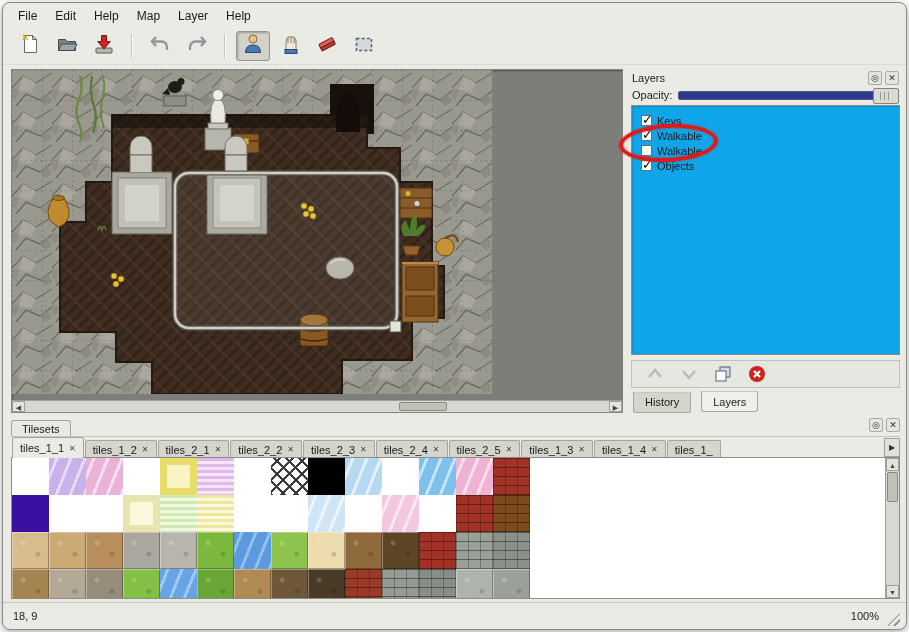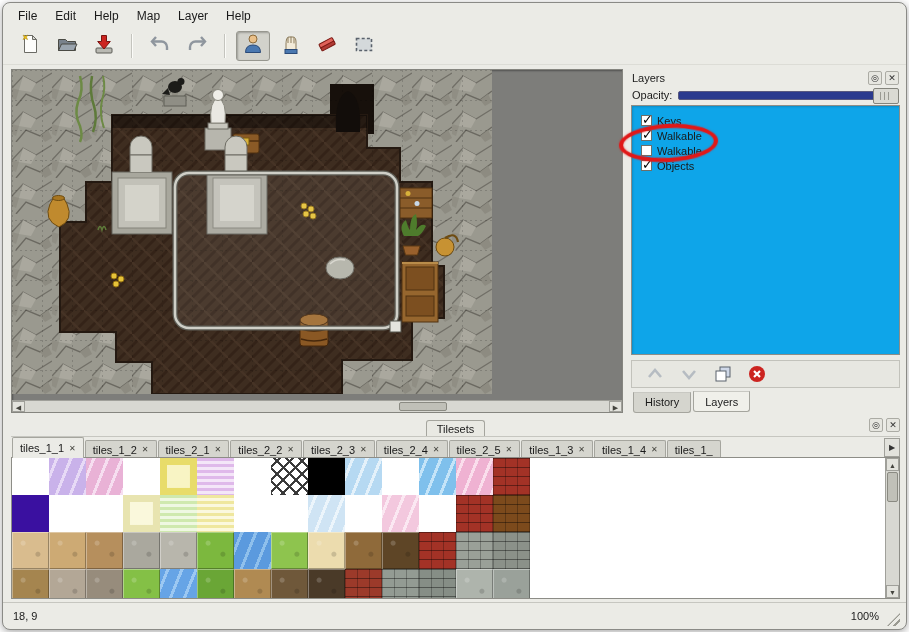--- a/index.html
+++ b/index.html
@@ -38,26 +38,26 @@
   .slider-handle{position:absolute;right:-1px;top:-4px;width:26px;height:16px;background:#dadad3;border:1px solid #84847c;border-radius:2px;}
   .slider-handle::after{content:"";position:absolute;top:3px;bottom:3px;left:6px;right:6px;
     background:repeating-linear-gradient(90deg,#9a9a92 0 1px,transparent 1px 4px);}
   .layer-list{background:#0ea5e9;border:1px solid #8d8d87;box-shadow:inset 1px 1px 2px rgba(0,0,0,.15);flex:1;padding:7px;overflow:hidden;font-size:11px;}
   .layer-row{display:flex;align-items:center;height:15px;gap:5px;padding:0 2px;}
   .layer-row.selected{background:#1a2a80;color:#fff;}
   .cb{width:11px;height:11px;border:1px solid #6e6e68;background:#fff;position:relative;flex:none;}
   .cb.checked::after{content:"✓";position:absolute;top:-4px;left:0px;font-size:13px;font-weight:bold;color:#000;}
   .layer-btns{height:28px;margin-top:5px;background:#e7e7e1;border:1px solid #c2c2bb;display:flex;align-items:center;gap:12px;padding:0 12px;}
   .lbtn{width:22px;height:20px;display:flex;align-items:center;justify-content:center;}
-  .panel-tabs{display:flex;gap:2px;margin-top:4px;padding-left:2px;}
+  .panel-tabs{display:flex;gap:10px;margin-top:4px;padding-left:2px;}
   .panel-tab{font-size:11px;padding:3px 11px;border:1px solid #a5a59e;border-top:1px solid #c8c8c2;border-radius:0 0 3px 3px;background:#d5d5cе;background:#d5d5ce;}
   .panel-tab.active{background:#f0f0ea;position:relative;top:-1px;padding-top:4px;}
   
   .tilesets-panel{margin:0 6px 0 8px;height:182px;display:flex;flex-direction:column;position:relative;}
-  .ts-header{height:19px;display:flex;align-items:flex-end;font-size:11px;position:relative;justify-content:center;}
+  .ts-header{height:19px;display:flex;align-items:flex-end;font-size:11px;position:relative;}
   .ts-title-tab{padding:2px 10px 1px;border:1px solid #a5a59e;border-bottom:none;border-radius:3px 3px 0 0;background:#e9e9e3;}
   .ts-header-btns{position:absolute;right:0;top:1px;display:flex;}
   .ts-tabs{display:flex;align-items:flex-end;height:22px;padding-left:1px;overflow:hidden;position:relative;border-top:1px solid #c6c6c0;}
   .ts-tab{flex:none;display:flex;align-items:center;gap:5px;height:18px;padding:0 7px;font-size:11px;
      border:1px solid #a5a59e;border-bottom:none;border-radius:2px 2px 0 0;background:#d5d5ce;margin-right:1px;white-space:nowrap;}
   .ts-tab.active{height:21px;background:#ebebe6;font-weight:normal;z-index:2;}
   .tab-x{font-size:8px;color:#44443e;}
   .ts-scroll-right{position:absolute;right:0;bottom:1px;width:16px;height:19px;border:1px solid #a0a09a;background:#e2e2dc;font-size:8px;display:flex;align-items:center;justify-content:center;color:#333;z-index:3;}
   .tiles-box{flex:1;background:#fff;border:1px solid #8d8d87;position:relative;overflow:hidden;margin-top:-1px;}
   .tiles-grid{position:absolute;top:0;left:0;display:grid;grid-template-columns:repeat(14,37px);grid-auto-rows:37px;}

